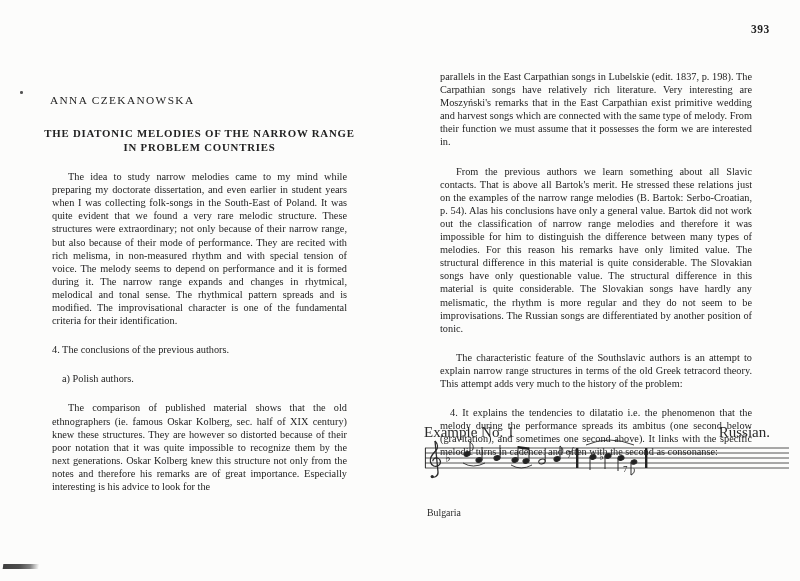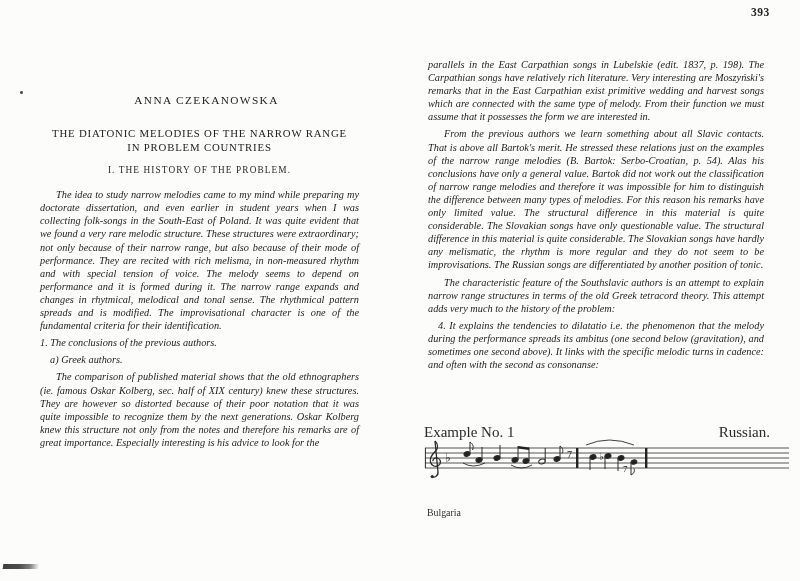--- a/index.html
+++ b/index.html
@@ -1,35 +1,35 @@
 <!DOCTYPE html>
 <html><head>
 <meta charset="utf-8">
 <style>
   html,body{margin:0;padding:0;background:#ffffff;}
   .page{
     position:relative;width:800px;height:581px;background:#fcfcfb;overflow:hidden;
     font-family:"Liberation Serif","DejaVu Serif",serif;color:#1d1d1d;
   }
   .page-number{
-    position:absolute;left:751px;top:6px;font-size:11.5px;font-weight:bold;letter-spacing:.5px;color:#222;
+    position:absolute;left:751px;top:23px;font-size:11.5px;font-weight:bold;letter-spacing:.5px;color:#222;
   }
   .col{position:absolute;text-align:justify;font-size:10.3px;line-height:13.1px;}
   .col-left{left:36px;top:94px;width:327px;}
   .col-right{left:424px;top:54px;width:344px;}
   .author{
-    margin:0 0 19px 14px;font-size:11.3px;letter-spacing:1.4px;text-align:center;color:#222;
+    margin:0 0 19px 14px;font-size:11.3px;letter-spacing:1.4px;text-align:left;color:#222;
   }
   .title{
-    margin:0;font-size:10.8px;font-weight:normal;letter-spacing:.8px;text-align:center;line-height:14px;color:#222;
+    margin:0;font-size:10.8px;font-weight:bold;letter-spacing:.8px;text-align:center;line-height:14px;color:#222;
   }
   .section-heading{
     margin:10px 0 11px 0;font-size:9.3px;font-weight:normal;letter-spacing:1.1px;text-align:center;color:#2a2a2a;
   }
-  .para{margin:4px;font-style:italic;}
+  .para{margin:16px;}
   .para.indent{text-indent:16px;}
   .para.small-indent{text-indent:10px;}
   .para.flush{text-indent:0;}
   .example-row{
     position:absolute;left:424px;top:424px;width:346px;display:flex;justify-content:space-between;
     font-size:15px;color:#2a2a2a;
   }
   .staff-wrap{position:absolute;left:423px;top:438px;width:368px;height:46px;}
   .origin-bottom{position:absolute;left:427px;top:507px;font-size:9.8px;color:#2a2a2a;}
   .artifact-dot{
@@ -48,24 +48,23 @@
 
   <div class="page-number">393</div>
   <div class="artifact-dot"></div>
 
   <section class="col col-left">
     <div class="author">ANNA CZEKANOWSKA</div>
     <h1 class="title">
       <span>THE DIATONIC MELODIES OF THE NARROW RANGE</span><br>
       <span>IN PROBLEM COUNTRIES</span>
     </h1>
-    <h2 class="section-heading">I. THE HISTORY OF THE PROBLEM.</h2>
     <p class="para indent">The idea to study narrow melodies came to my mind while preparing my doctorate dissertation, and even earlier in student years when I was collecting folk-songs in the South-East of Poland. It was quite evident that we found a very rare melodic structure. These structures were extraordinary; not only because of their narrow range, but also because of their mode of performance. They are recited with rich melisma, in non-measured rhythm and with special tension of voice. The melody seems to depend on performance and it is formed during it. The narrow range expands and changes in rhytmical, melodical and tonal sense. The rhythmical pattern spreads and is modified. The improvisational character is one of the fundamental criteria for their identification.</p>
-    <p class="para flush">1. The conclusions of the previous authors.</p>
-    <p class="para small-indent">a) Greek authors.</p>
+    <p class="para flush">4. The conclusions of the previous authors.</p>
+    <p class="para small-indent">a) Polish authors.</p>
     <p class="para indent">The comparison of published material shows that the old ethnographers (ie. famous Oskar Kolberg, sec. half of XIX century) knew these structures. They are however so distorted because of their poor notation that it was quite impossible to recognize them by the next generations. Oskar Kolberg knew this structure not only from the notes and therefore his remarks are of great importance. Especially interesting is his advice to look for the</p>
   </section>
 
   <section class="col col-right">
     <p class="para flush">parallels in the East Carpathian songs in Lubelskie (edit. 1837, p. 198). The Carpathian songs have relatively rich literature. Very interesting are Moszyński's remarks that in the East Carpathian exist primitive wedding and harvest songs which are connected with the same type of melody. From their function we must assume that it possesses the form we are interested in.</p>
     <p class="para indent">From the previous authors we learn something about all Slavic contacts. That is above all Bartok's merit. He stressed these relations just on the examples of the narrow range melodies (B. Bartok: Serbo-Croatian, p. 54). Alas his conclusions have only a general value. Bartok did not work out the classification of narrow range melodies and therefore it was impossible for him to distinguish the difference between many types of melodies. For this reason his remarks have only limited value. The structural difference in this material is quite considerable. The Slovakian songs have only questionable value. The structural difference in this material is quite considerable. The Slovakian songs have hardly any melismatic, the rhythm is more regular and they do not seem to be improvisations. The Russian songs are differentiated by another position of tonic.</p>
     <p class="para indent">The characteristic feature of the Southslavic authors is an attempt to explain narrow range structures in terms of the old Greek tetracord theory. This attempt adds very much to the history of the problem:</p>
     <p class="para small-indent">4. It explains the tendencies to dilatatio i.e. the phenomenon that the melody during the performance spreads its ambitus (one second below (gravitation), and sometimes one second above). It links with the specific melodic turns in cadence: and often with the second as consonanse:</p>
   </section>
 

